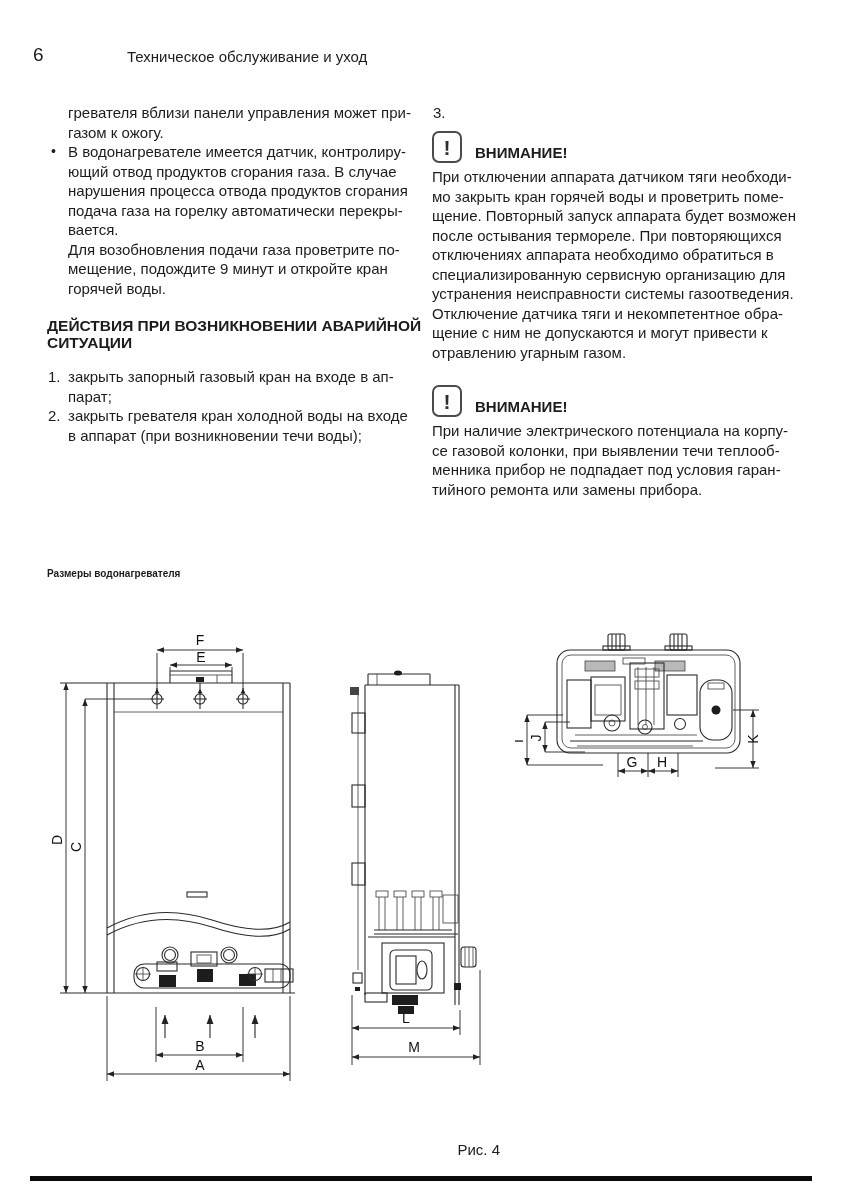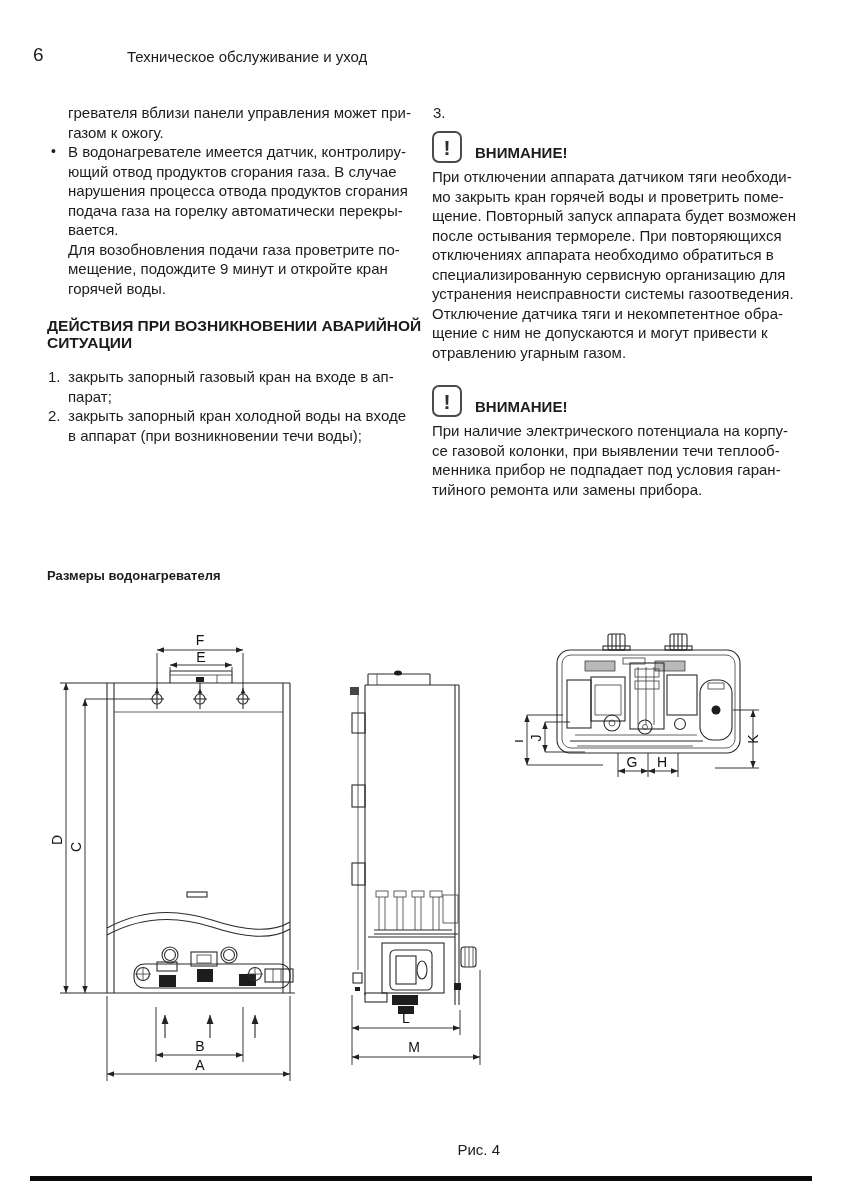--- a/index.html
+++ b/index.html
@@ -24,21 +24,21 @@
   .warning{margin-top:26px;}
   .warning.second{margin-top:21px;}
   .warn-head{display:flex;align-items:flex-end;height:34px;margin-bottom:4px;}
   .warn-icon{
     box-sizing:border-box;width:30px;height:32px;border:2.2px solid #4b4b4b;border-radius:7px;
     display:flex;align-items:center;justify-content:center;
     font-size:21px;font-weight:bold;color:#2e2e2e;line-height:1;
   }
   .warn-title{margin-left:13px;font-weight:bold;font-size:15px;padding-bottom:1px;}
   
-  #fig-heading{position:absolute;left:47px;top:568px;font-size:13px;font-weight:bold;}
+  #fig-heading{position:absolute;left:47px;top:568px;font-size:10px;font-weight:bold;}
   #figure{position:absolute;left:0;top:0;width:841px;height:1188px;pointer-events:none;}
   svg{position:absolute;}
   svg .ln{stroke:#2b2b2b;stroke-width:1.1;fill:none;}
   svg .thin{stroke:#3a3a3a;stroke-width:0.8;fill:none;}
   svg .dimln{stroke:#222222;stroke-width:0.9;fill:none;}
   svg .dk{fill:#1d1d1d;stroke:none;}
   svg .gy{fill:#b9b9b9;stroke:#2b2b2b;stroke-width:0.7;}
   svg text.dim{font-family:"Liberation Sans",sans-serif;font-size:14px;fill:#111;}
   #fig-caption{position:absolute;left:340px;top:1097px;width:160px;text-align:right;font-size:15px;margin-top:44px;}
   
@@ -68,21 +68,21 @@
 горячей воды.</p>
     <h3 class="sec lines">ДЕЙСТВИЯ ПРИ ВОЗНИКНОВЕНИИ АВАРИЙНОЙ
 СИТУАЦИИ</h3>
     <div class="hang">
       <span class="marker">1.</span>
       <span class="lines">закрыть запорный газовый кран на входе в ап-
 парат;</span>
     </div>
     <div class="hang">
       <span class="marker">2.</span>
-      <span class="lines">закрыть запорный кран холодной воды на входе
+      <span class="lines">закрыть гревателя кран холодной воды на входе
 в аппарат (при возникновении течи воды);</span>
     </div>
   </div>
 
   <div id="col-right">
     <div class="hang">
       <span class="marker">3.</span>
     </div>
 
     <div class="warning">

